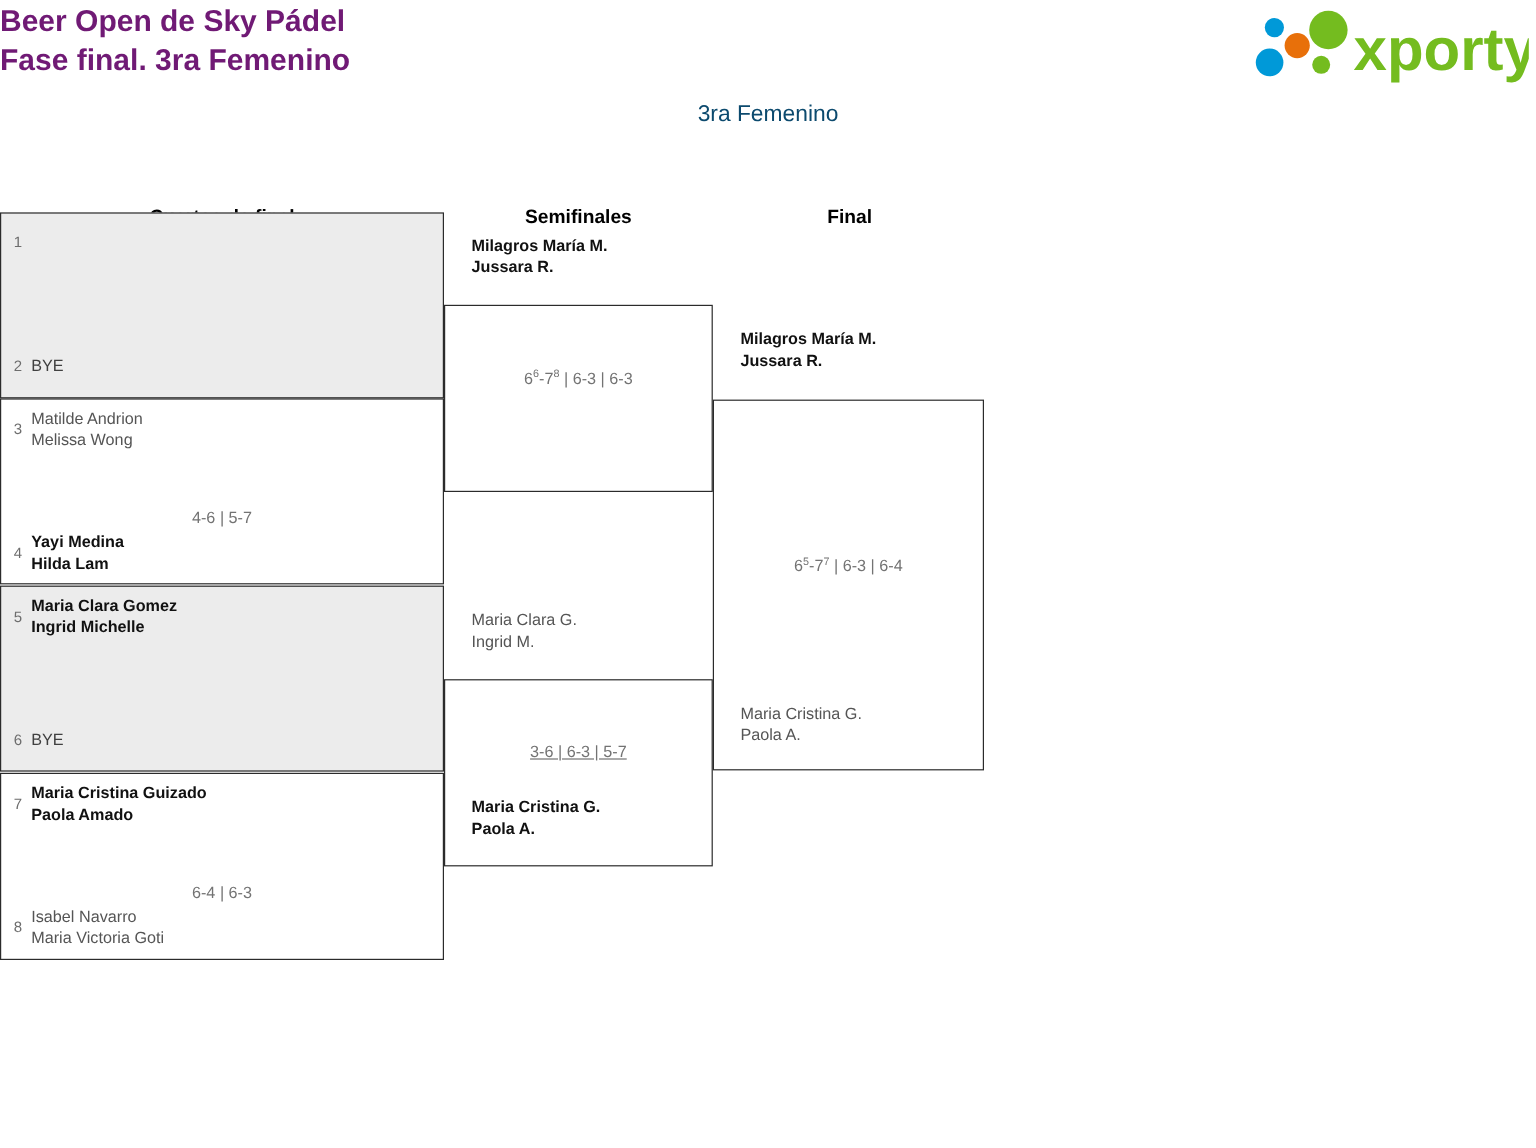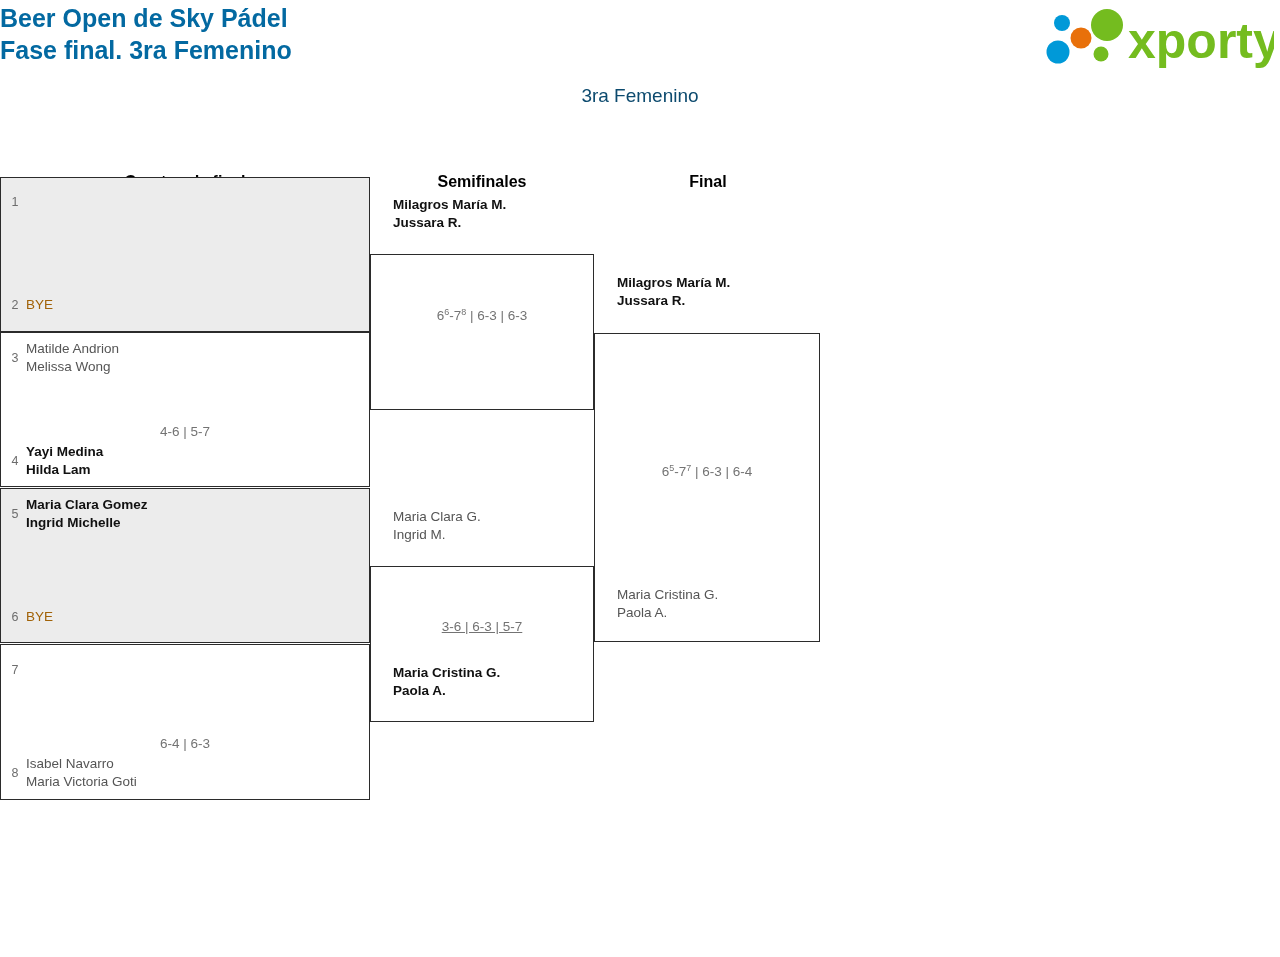--- a/index.html
+++ b/index.html
@@ -18,21 +18,21 @@
 
   
   #tournament-title {
     position: absolute;
     left: 0px;
     top: 2px;
     width: 700px;
     font-size: 25px;
     font-weight: bold;
     line-height: 32px;
-    color: #0369a1;
+    color: #701a75;
     white-space: pre-line;
   }
 
   #brand-logo {
     position: absolute;
     right: 6px;
     top: 8px;
     width: 230px;
     height: 62px;
   }
@@ -104,21 +104,21 @@
   .entry.winner .players {
     font-weight: bold;
     color: #111111;
   }
   .entry.loser .players {
     font-weight: normal;
     color: #555555;
   }
   .entry.bye .players {
     font-weight: normal;
-    color: #a16207;
+    color: #404040;
     padding-top: 0px;
   }
   .entry.bye .seed { padding-top: 0px; }
 
   
   .entry.noseed .players { padding-left: 0; margin-left: 15px; }
 
   
   .score {
     position: absolute;
@@ -190,20 +190,22 @@
 Ingrid Michelle</span>
   </div>
   <div class="entry bye" style="left:4px; top:608px; width:360px;">
     <span class="seed">6</span>
     <span class="players">BYE</span>
   </div>
 
   <div class="match bordered" style="left:0px; top:644px; width:370px; height:156px;"></div>
   <div class="entry winner" style="left:4px; top:652px; width:360px;">
     <span class="seed">7</span>
+    <span class="players">Maria Cristina Guizado
+Paola Amado</span>
   </div>
   <div class="score" style="left:85px; top:714px; width:200px;">6-4 | 6-3</div>
   <div class="entry loser" style="left:4px; top:755px; width:360px;">
     <span class="seed">8</span>
     <span class="players">Isabel Navarro
 Maria Victoria Goti</span>
   </div>
 
   <div class="match bordered" style="left:370px; top:254px; width:224px; height:156px;"></div>
   <div class="entry winner noseed" style="left:378px; top:196px; width:210px;">

